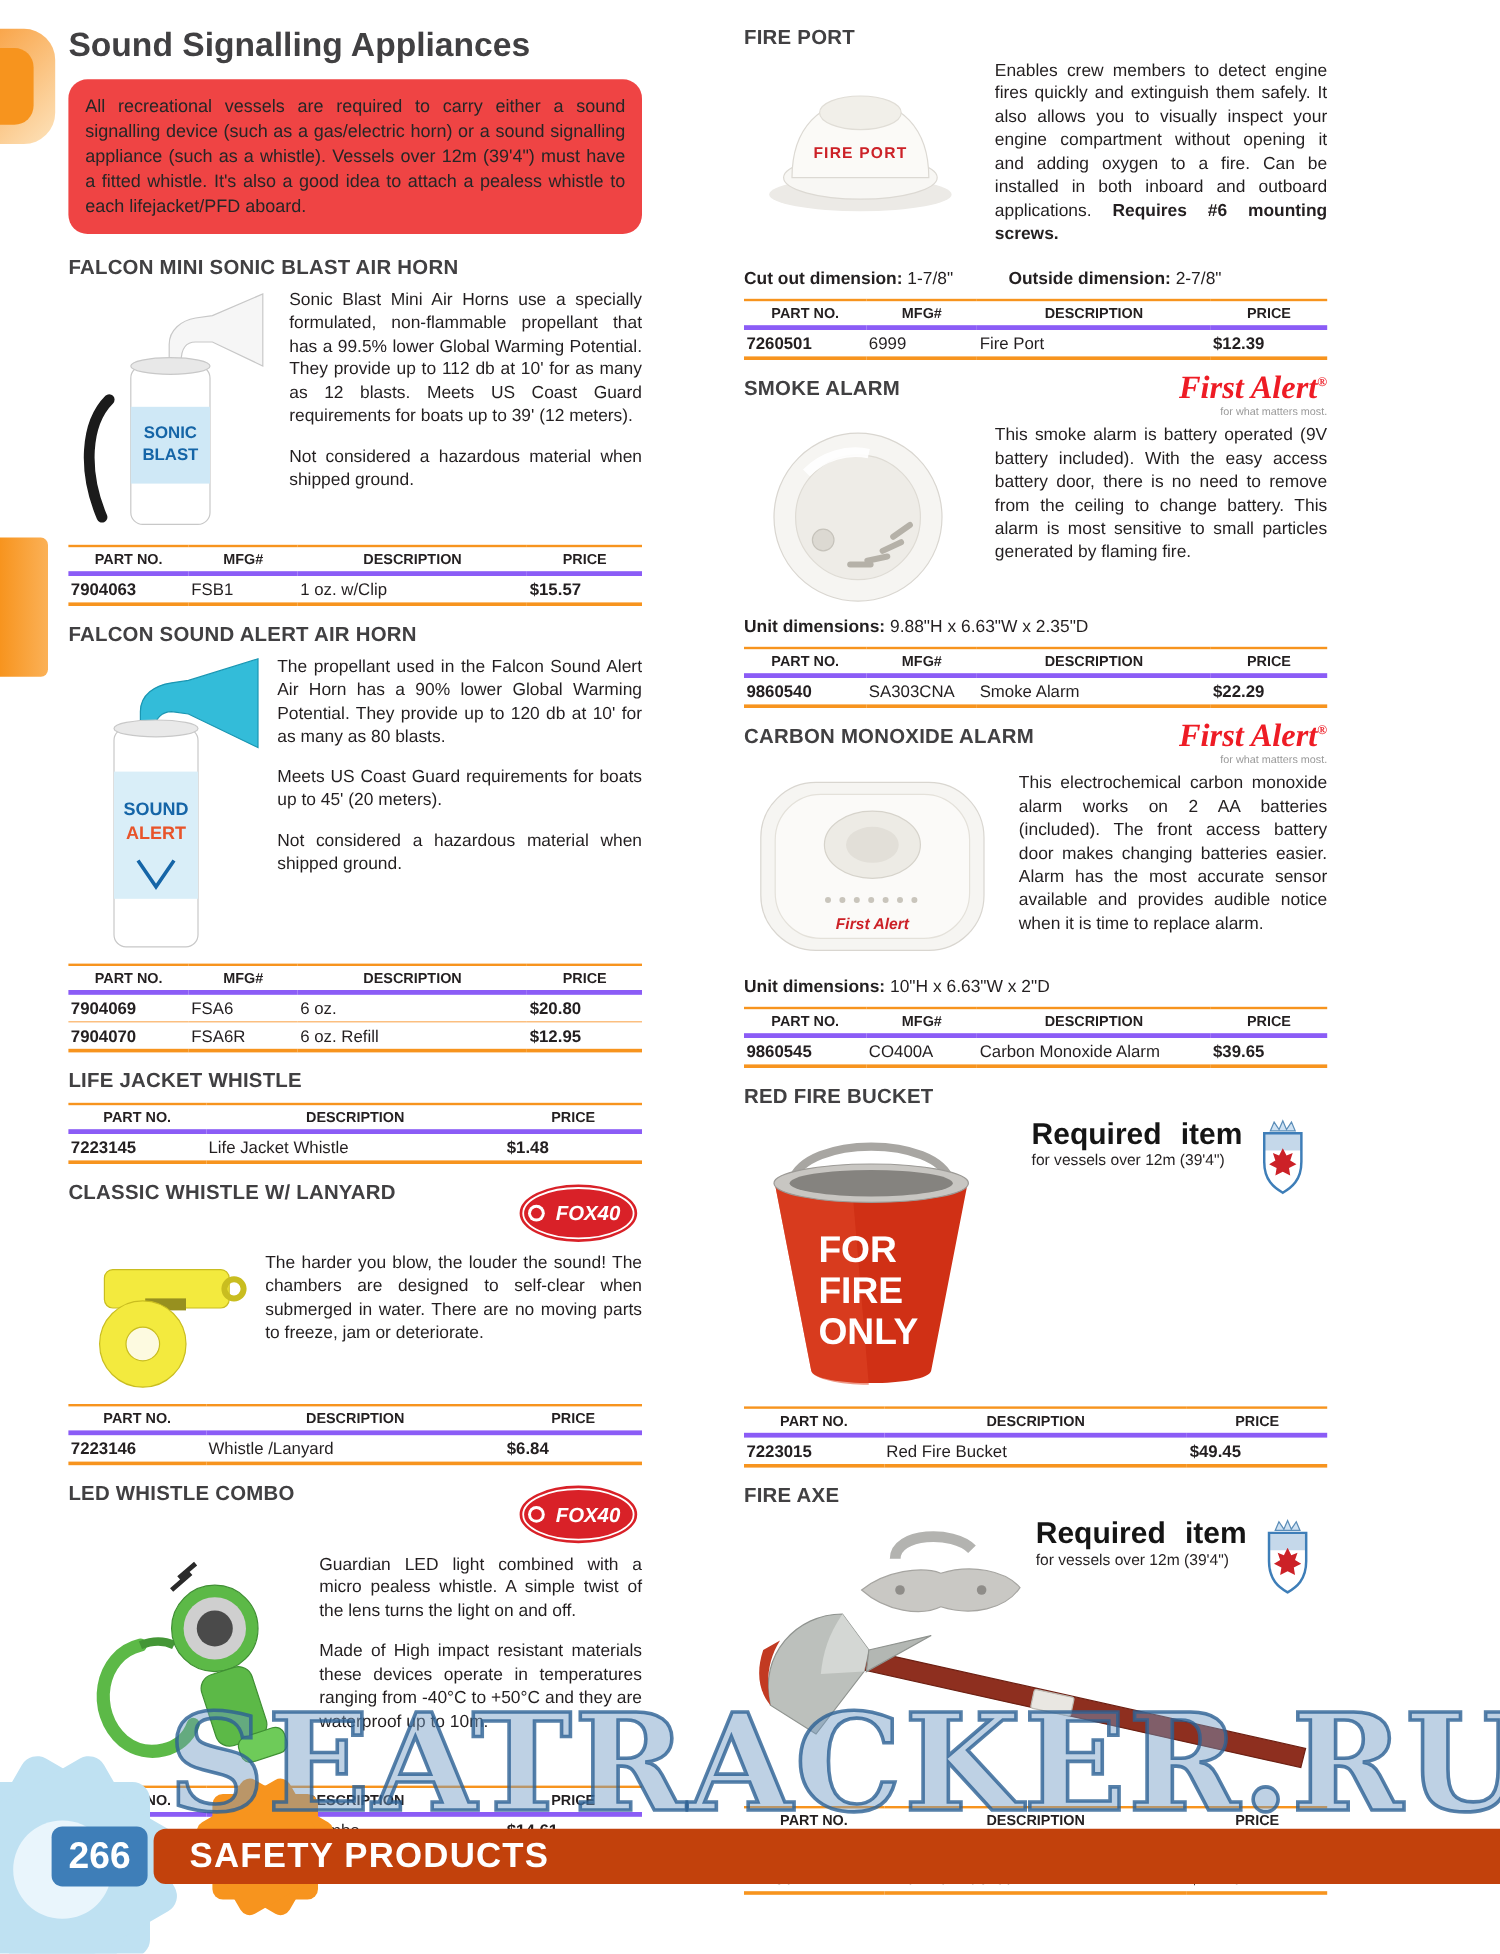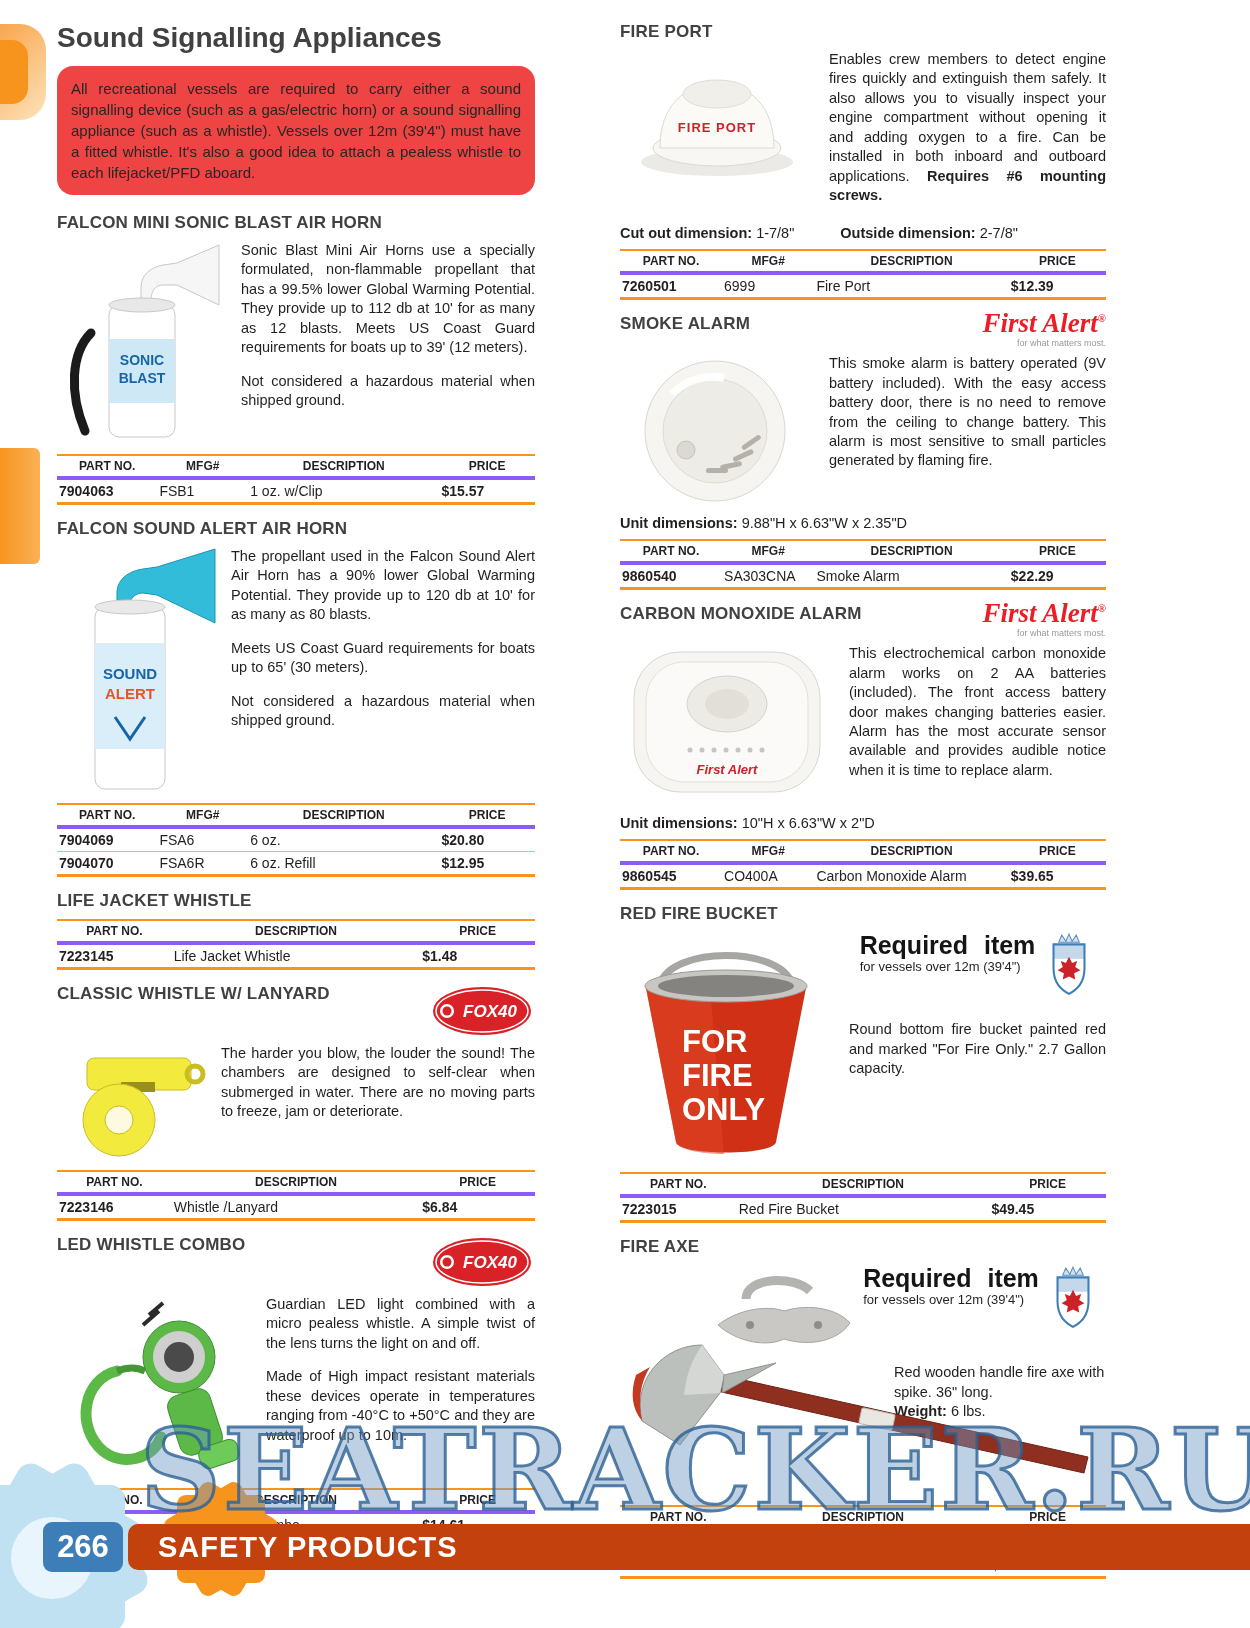--- a/index.html
+++ b/index.html
@@ -106,21 +106,21 @@
       <path d="M60,64 L60,46 C60,32 72,24 86,22 L100,20 L158,2 L158,76 L100,48 L86,46 C78,46 72,52 72,60 L72,64 Z" fill="#33bcd9" stroke="#1a96b2"></path>
       <rect x="38" y="60" width="70" height="182" rx="10" fill="#ffffff" stroke="#c8c8c8"></rect>
       <ellipse cx="73" cy="60" rx="35" ry="7" fill="#e9e9e9" stroke="#c8c8c8"></ellipse>
       <rect x="38" y="96" width="70" height="106" fill="#d9eef8"></rect>
       <text x="73" y="132" text-anchor="middle" font-size="15" font-weight="bold" fill="#1565a7">SOUND</text>
       <text x="73" y="152" text-anchor="middle" font-size="15" font-weight="bold" fill="#e8542a">ALERT</text>
       <path d="M58,170 L73,192 L88,170" stroke="#1565a7" fill="none" stroke-width="3"></path>
     </svg>
     <div class="ptext">
       <p>The propellant used in the Falcon Sound Alert Air Horn has a 90% lower Global Warming Potential. They provide up to 120 db at 10' for as many as 80 blasts.</p>
-      <p>Meets US Coast Guard requirements for boats up to 65' (30 meters).</p>
+      <p>Meets US Coast Guard requirements for boats up to 45' (20 meters).</p>
       <p>Not considered a hazardous material when shipped ground.</p>
     </div>
   </div>
   <table class="ptable c4">
     <thead>
         <tr>
       <th>PART NO.</th>
       <th>MFG#</th>
       <th>DESCRIPTION</th>
       <th>PRICE</th>
@@ -397,21 +397,20 @@
           <div class="req-title">Required item</div>
           <div class="req-sub">for vessels over 12m (39'4")</div>
         </div>
         <svg width="52" height="64" viewBox="0 0 50 62">
           <path d="M15,10 L18,3 L22,9 L25,2 L28,9 L32,3 L35,10 Z" fill="#cfe2f3" stroke="#5b8db8"></path>
           <path d="M10,12 H40 V35 C40,50 32,56 25,60 C18,56 10,50 10,35 Z" fill="#ffffff" stroke="#3E7EB8" stroke-width="2"></path>
           <path d="M10,12 H40 V26 H10 Z" fill="#3E7EB8" opacity="0.3"></path>
           <path d="M25,24 l3,6 5,-2 -2,6 5,3 -6,3 1,6 -6,-3 -6,3 1,-6 -6,-3 5,-3 -2,-6 5,2 Z" fill="#cc2127"></path>
         </svg>
       </div>
-      <p class="ptext" style="margin-top:24px">Round bottom fire bucket painted red and marked "For Fire Only." 2.7 Gallon capacity.</p>
     </div>
   </div>
   <table class="ptable c3">
     <thead>
         <tr>
       <th>PART NO.</th>
       <th>DESCRIPTION</th>
       <th>PRICE</th>
     </tr>
       </thead>
@@ -439,25 +438,20 @@
           <div class="req-sub">for vessels over 12m (39'4")</div>
         </div>
         <svg width="52" height="64" viewBox="0 0 50 62">
           <path d="M15,10 L18,3 L22,9 L25,2 L28,9 L32,3 L35,10 Z" fill="#cfe2f3" stroke="#5b8db8"></path>
           <path d="M10,12 H40 V35 C40,50 32,56 25,60 C18,56 10,50 10,35 Z" fill="#ffffff" stroke="#3E7EB8" stroke-width="2"></path>
           <path d="M10,12 H40 V26 H10 Z" fill="#3E7EB8" opacity="0.3"></path>
           <path d="M25,24 l3,6 5,-2 -2,6 5,3 -6,3 1,6 -6,-3 -6,3 1,-6 -6,-3 5,-3 -2,-6 5,2 Z" fill="#cc2127"></path>
         </svg>
       </div>
     </div>
-    <div class="axe-para">
-      <span>Red wooden handle fire axe with spike. 36" long.</span><br>
-      <b>Weight:</b>
-      <span>6 lbs.</span>
-    </div>
     <svg class="axe-img" width="485" height="180" viewBox="0 0 485 180">
       <path d="M92,56 L468,140 L464,156 L88,72 Z" fill="#8e2f1f" stroke="#6d2114"></path>
       <path d="M22,104 C12,62 44,28 82,28 L104,58 L100,76 L60,128 Z" fill="#bcc0bc" stroke="#8f938f"></path>
       <path d="M82,28 C70,46 66,60 64,78 L100,76 L104,58 Z" fill="#d4d7d4"></path>
       <path d="M104,58 L156,46 L102,76 Z" fill="#b3b7b3" stroke="#8f938f"></path>
       <path d="M22,104 C18,84 20,66 30,50 L16,58 C10,76 12,92 22,104 Z" fill="#c23a22"></path>
       <rect x="240" y="94" width="34" height="16" rx="2" transform="rotate(12 257 102)" fill="#e9e7e2" stroke="#bdbab3"></rect>
     </svg>
   </div>
   <table class="ptable c3">

